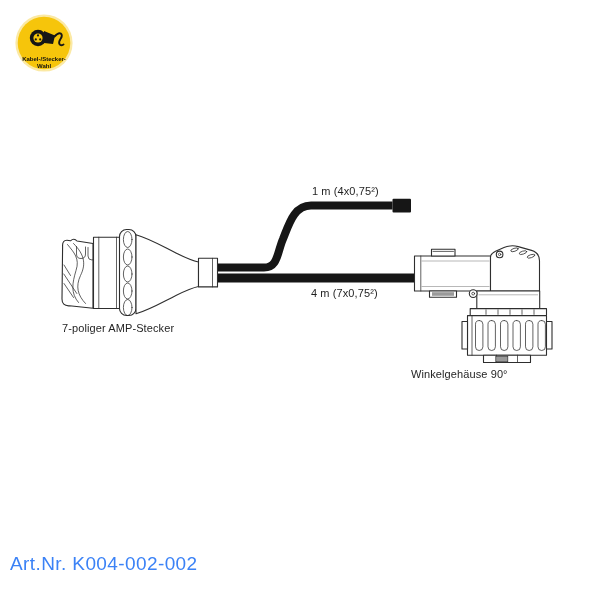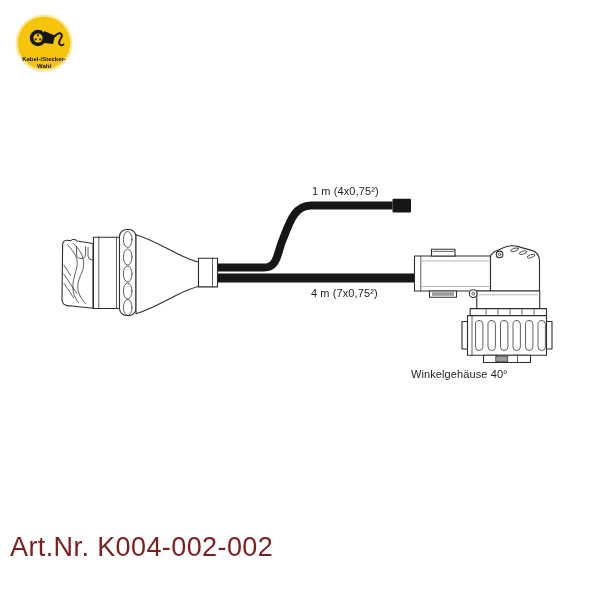--- a/index.html
+++ b/index.html
@@ -26,22 +26,22 @@
   .logo-text{font-family:"Liberation Sans",sans-serif;font-size:6px;font-weight:bold;fill:#111;}
   .lbl{
     position:absolute;font-size:11px;line-height:13.5px;color:#1f1f1f;
     letter-spacing:0.1px;white-space:nowrap;
   }
   .lbl-top-cable{left:312px;top:185px;}
   .lbl-bottom-cable{left:311px;top:287px;}
   .lbl-left-conn{left:62px;top:322px;}
   .lbl-right-conn{left:411px;top:368px;}
   .artnr{
-    position:absolute;left:10px;top:532px;
-    font-size:27px;letter-spacing:0.4px;color:#7f1d1d;white-space:nowrap;
+    position:absolute;left:10px;top:553px;
+    font-size:19px;letter-spacing:0.4px;color:#3b82f6;white-space:nowrap;
   }
 </style>
 </head>
 <body>
 
 <div class="stage">
 
   <svg class="logo" width="58" height="58" viewBox="0 0 58 58">
     <circle cx="29" cy="29" r="28.6" fill="#FBE9A4"></circle>
     <circle cx="29" cy="29" r="26.3" fill="var(--logo-bg)"></circle>
@@ -135,18 +135,19 @@
 
       <rect class="fw" x="483.5" y="355.2" width="47" height="7.3"></rect>
       <line class="ln thin" x1="496.5" y1="355.2" x2="496.5" y2="362.5"></line>
       <line class="ln thin" x1="517.5" y1="355.2" x2="517.5" y2="362.5"></line>
       <rect class="gray" x="495.8" y="356.2" width="12" height="5.6" stroke="#2e2e2e" stroke-width="0.7"></rect>
     </g>
   </svg>
 
   <div class="lbl lbl-top-cable">1 m (4x0,75²)</div>
   <div class="lbl lbl-bottom-cable">4 m (7x0,75²)</div>
+  <div class="lbl lbl-left-conn">7-poliger AMP-Stecker</div>
   <div class="lbl lbl-right-conn">
-    <div>Winkelgehäuse 40°</div>
+    <div>Winkelgehäuse 90°</div>
   </div>
 
   <div class="artnr">Art.Nr. K004-002-002</div>
 </div>
 
 </body></html>

